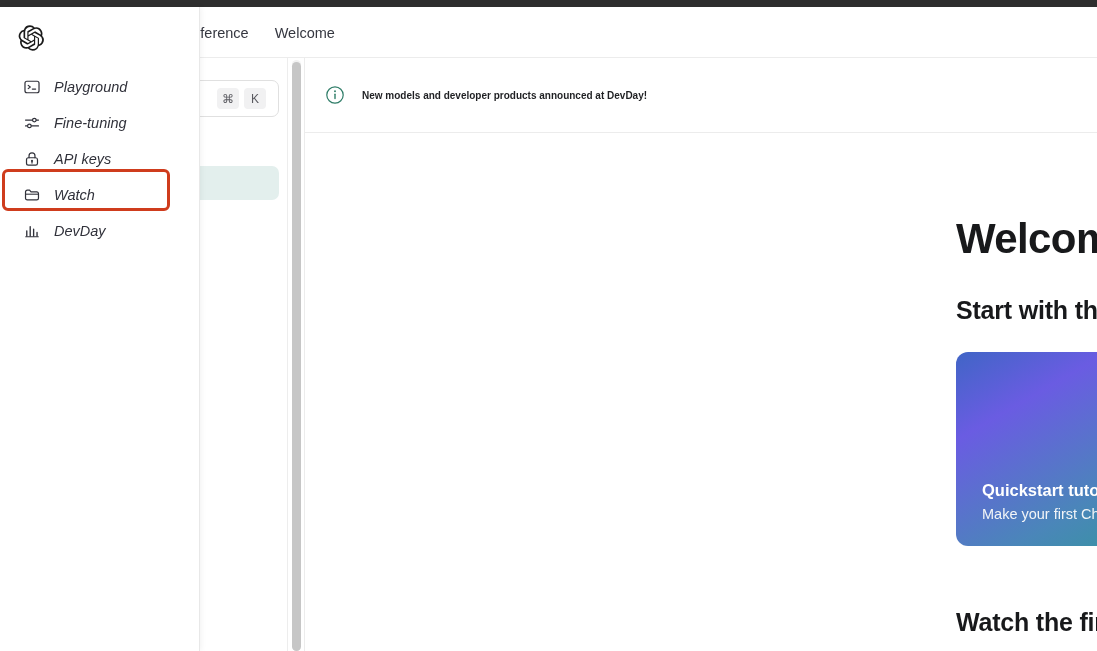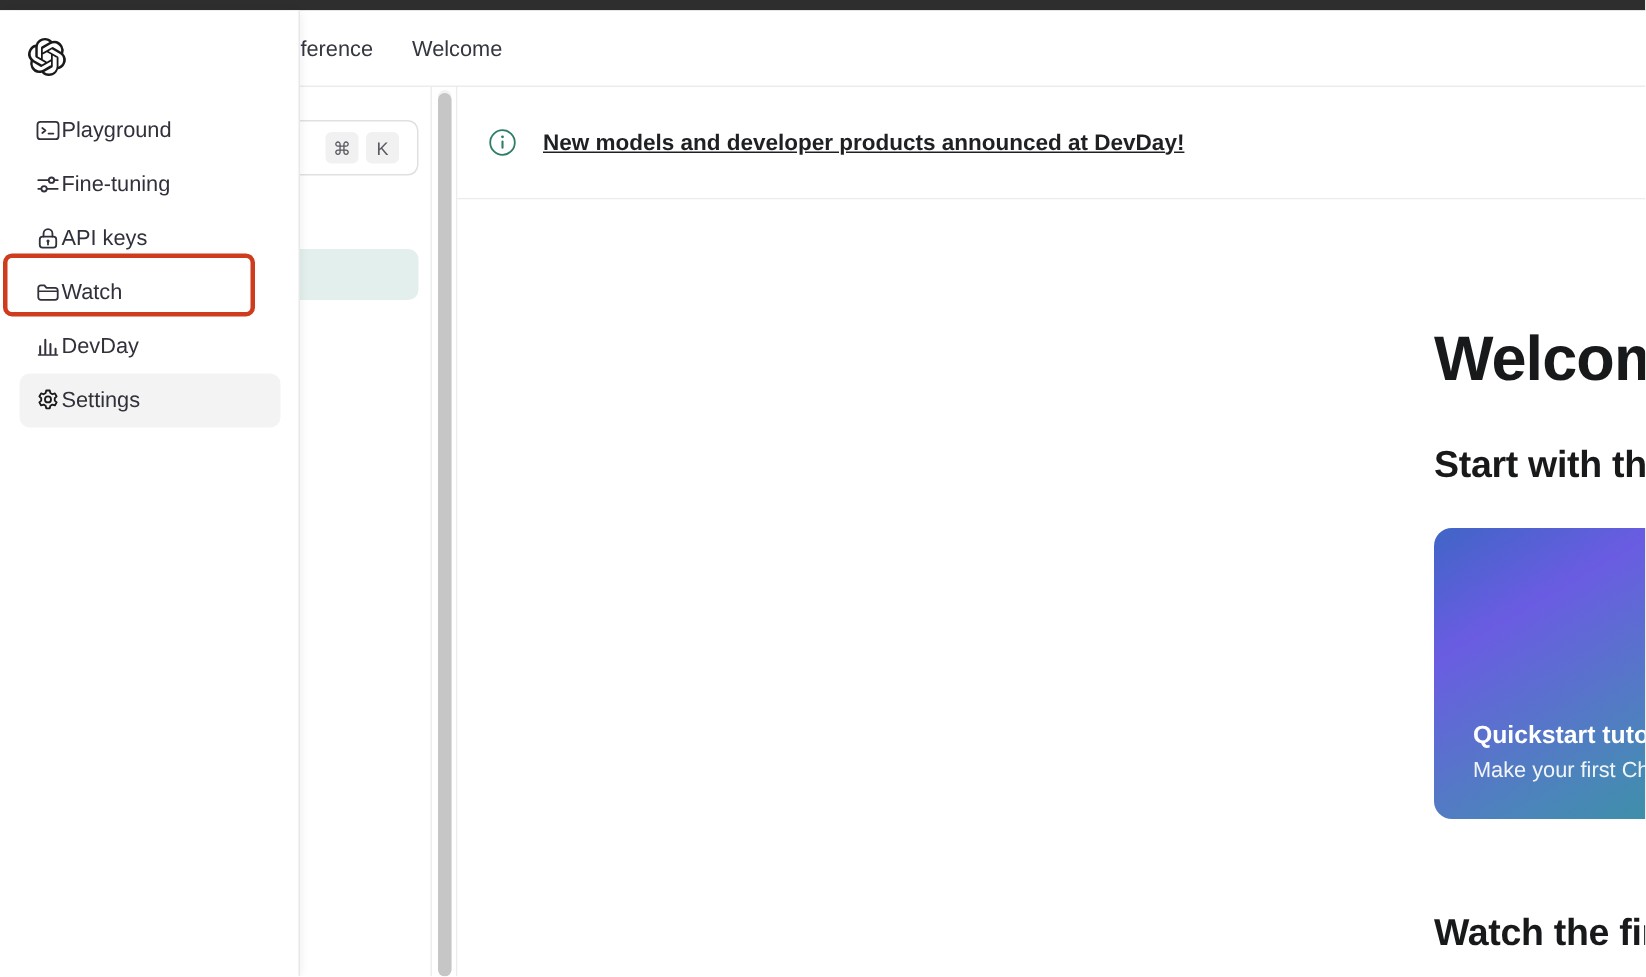--- a/index.html
+++ b/index.html
@@ -81,21 +81,21 @@
   
   .banner {
     position: absolute; left: 305px; top: 58px; width: 792px; height: 75px;
     background: #ffffff;
     border-bottom: 1px solid #ececec;
     display: flex; align-items: center;
     padding-left: 20px; gap: 17px;
   }
   .banner-icon { width: 20px; height: 20px; flex: 0 0 auto; }
   .banner-text {
-    font-size: 15px; font-weight: bold; color: #1f2023; white-space: nowrap; text-decoration: underline;
+    font-size: 10px; font-weight: bold; color: #1f2023; white-space: nowrap;
   }
 
   
   .main {
     position: absolute; left: 305px; top: 133px; width: 792px; height: 518px;
     background: #ffffff; overflow: hidden;
   }
   .welcome-title {
     position: absolute; left: 651px; top: 82px;
     font-size: 42px; font-weight: bold; color: #18191b;
@@ -136,24 +136,25 @@
     box-shadow: 1px 0 6px rgba(0,0,0,0.06);
     z-index: 40;
   }
   .brand {
     position: absolute; left: 13px; top: 13px; width: 36px; height: 36px;
     display: flex; align-items: center; justify-content: center;
   }
   .nav { position: absolute; left: 0; top: 62px; width: 200px; }
   .nav-item {
     position: relative;
-    display: flex; align-items: center; 
+    display: flex; align-items: center; gap: 13px;
     height: 36px; margin: 0 13px 0 13px; padding-left: 10px;
     border-radius: 7px;
     cursor: pointer;
+    font-style: italic;
   }
   .nav-item + .nav-item { margin-top: 0px; }
   .nav-item.active { background: #f3f3f3; }
   .nav-icon {
     width: 18px; height: 18px; flex: 0 0 auto;
     display: flex; align-items: center; justify-content: center;
     color: #30313a;
   }
   .nav-label { font-size: 14.5px; color: #30313a; white-space: nowrap; }
 
@@ -275,28 +276,19 @@
       <div class="nav-item">
         <span class="nav-icon">
           <svg width="18" height="18" viewBox="0 0 20 20" fill="none">
             <path d="M4.2 15.6V9.8M8.0 15.6V5.1M11.8 15.6V8.1M15.6 15.6v-3.9" stroke="#30313a" stroke-width="1.5" stroke-linecap="round"></path>
             <path d="M3.0 16.3h14.0" stroke="#30313a" stroke-width="1.2" stroke-linecap="round"></path>
           </svg>
         </span>
         <span class="nav-label">DevDay</span>
       </div>
 
-      <div class="nav-item active">
-        <span class="nav-icon">
-          <svg width="18" height="18" viewBox="0 0 20 20" fill="none">
-            <path d="M8.7 2.6h2.6l.45 1.9 1.5.87 1.85-.62 1.3 2.25-1.4 1.33v1.74l1.4 1.33-1.3 2.25-1.85-.62-1.5.87-.45 1.9H8.7l-.45-1.9-1.5-.87-1.85.62-1.3-2.25 1.4-1.33V8.33l-1.4-1.33 1.3-2.25 1.85.62 1.5-.87L8.7 2.6Z" stroke="#1a1a1a" stroke-width="1.35" stroke-linejoin="round"></path>
-            <circle cx="10" cy="9.2" r="2.25" stroke="#1a1a1a" stroke-width="1.35"></circle>
-          </svg>
-        </span>
-        <span class="nav-label">Settings</span>
-      </div>
 
     </div>
   </div>
 
   <div class="annotation"></div>
 
 </div>
 
 </body></html>

